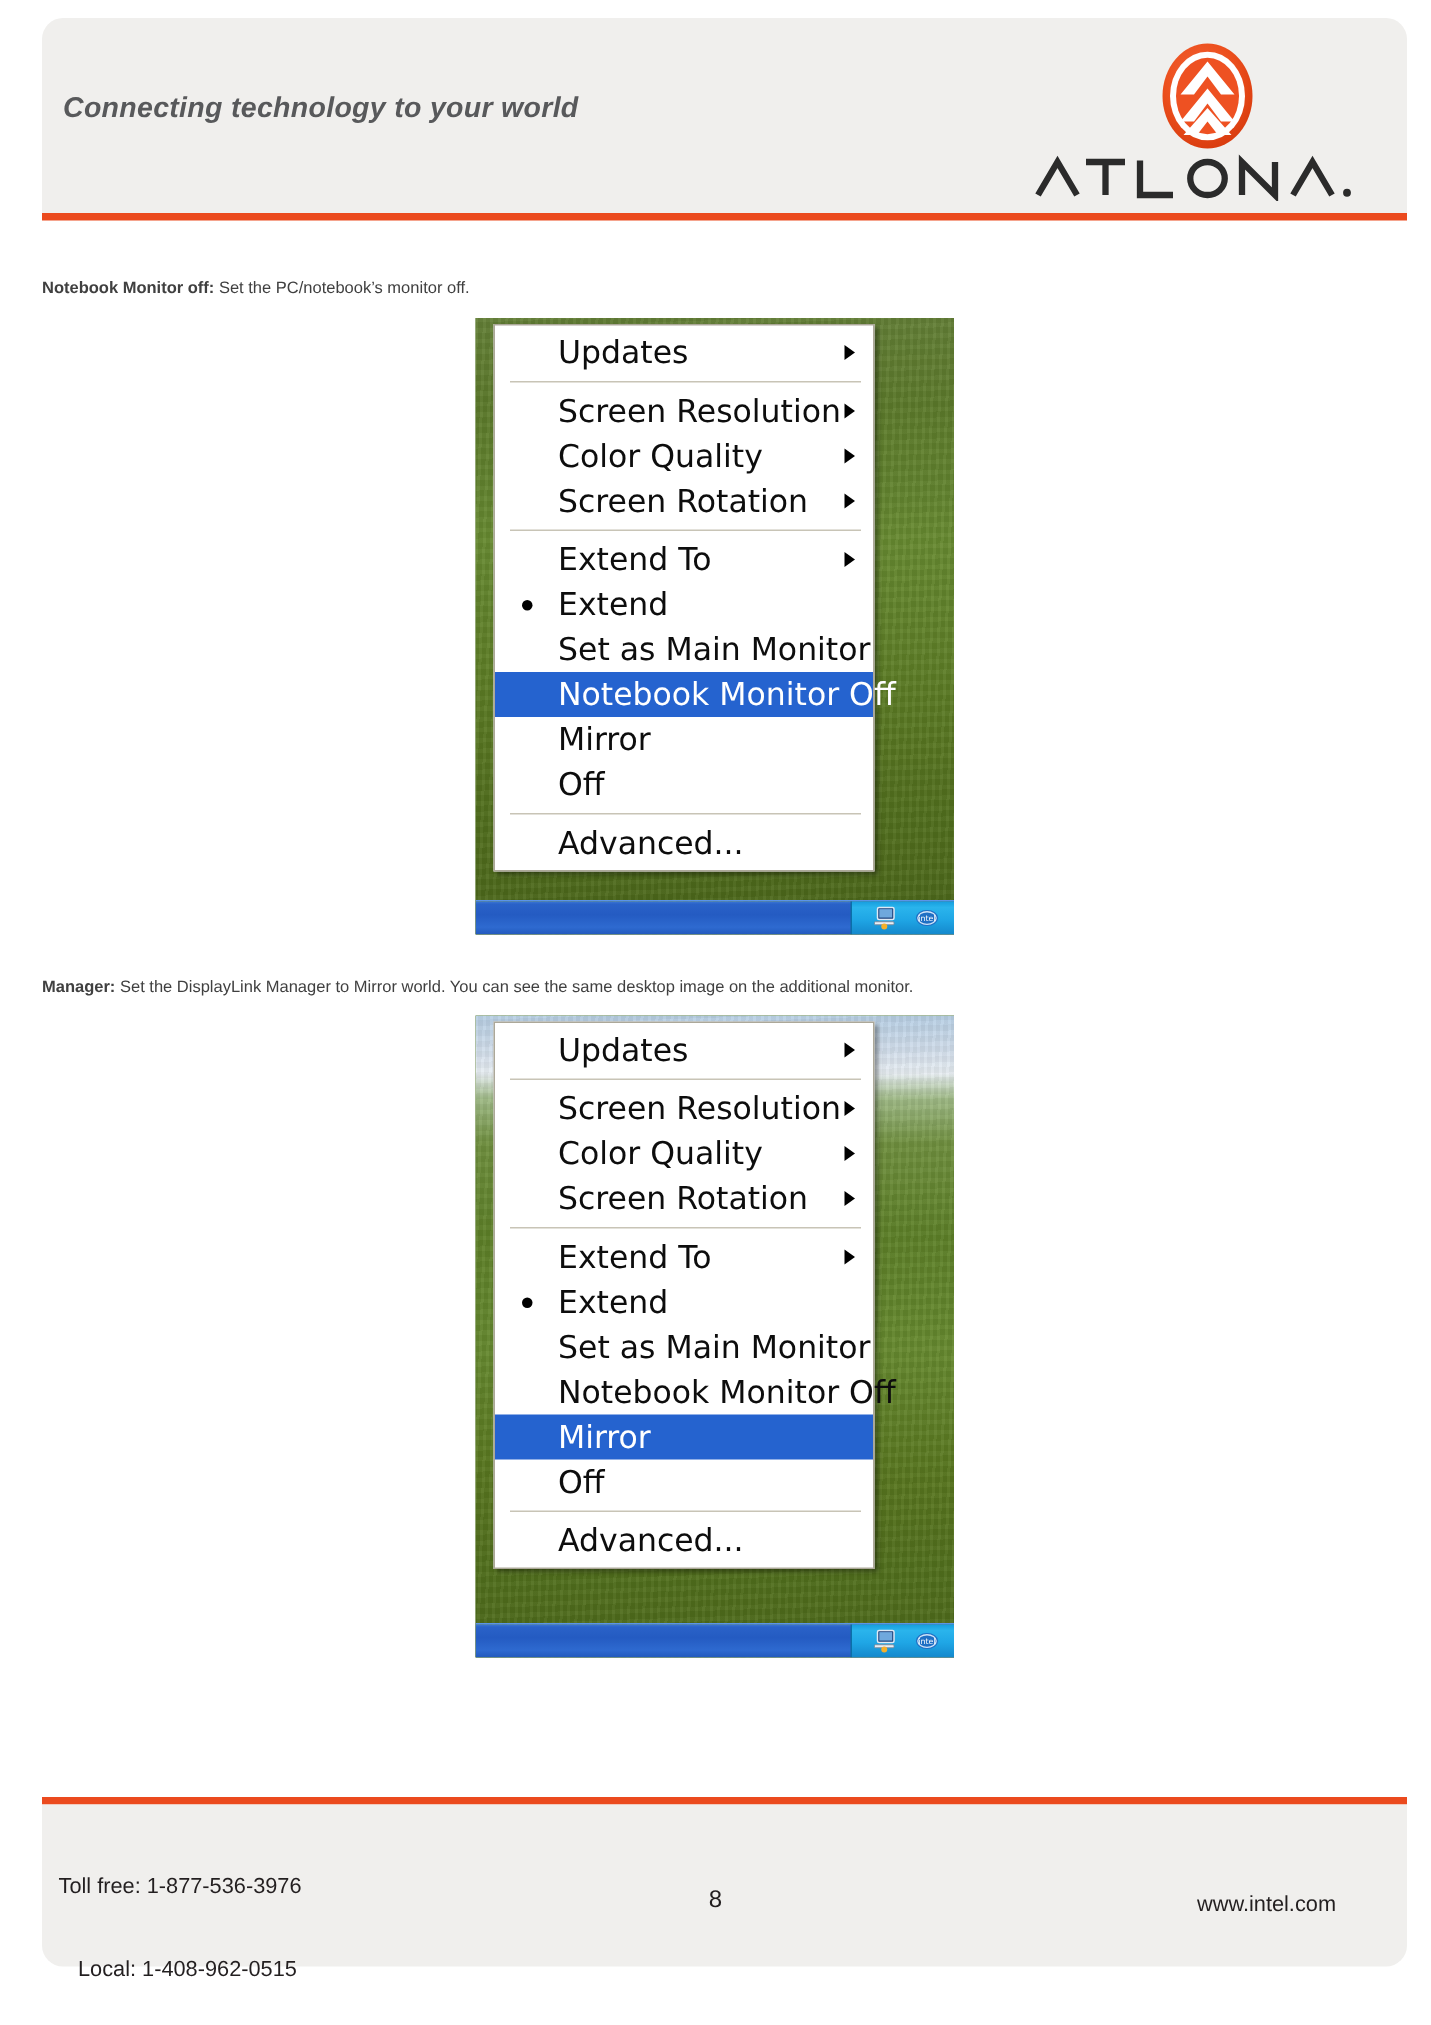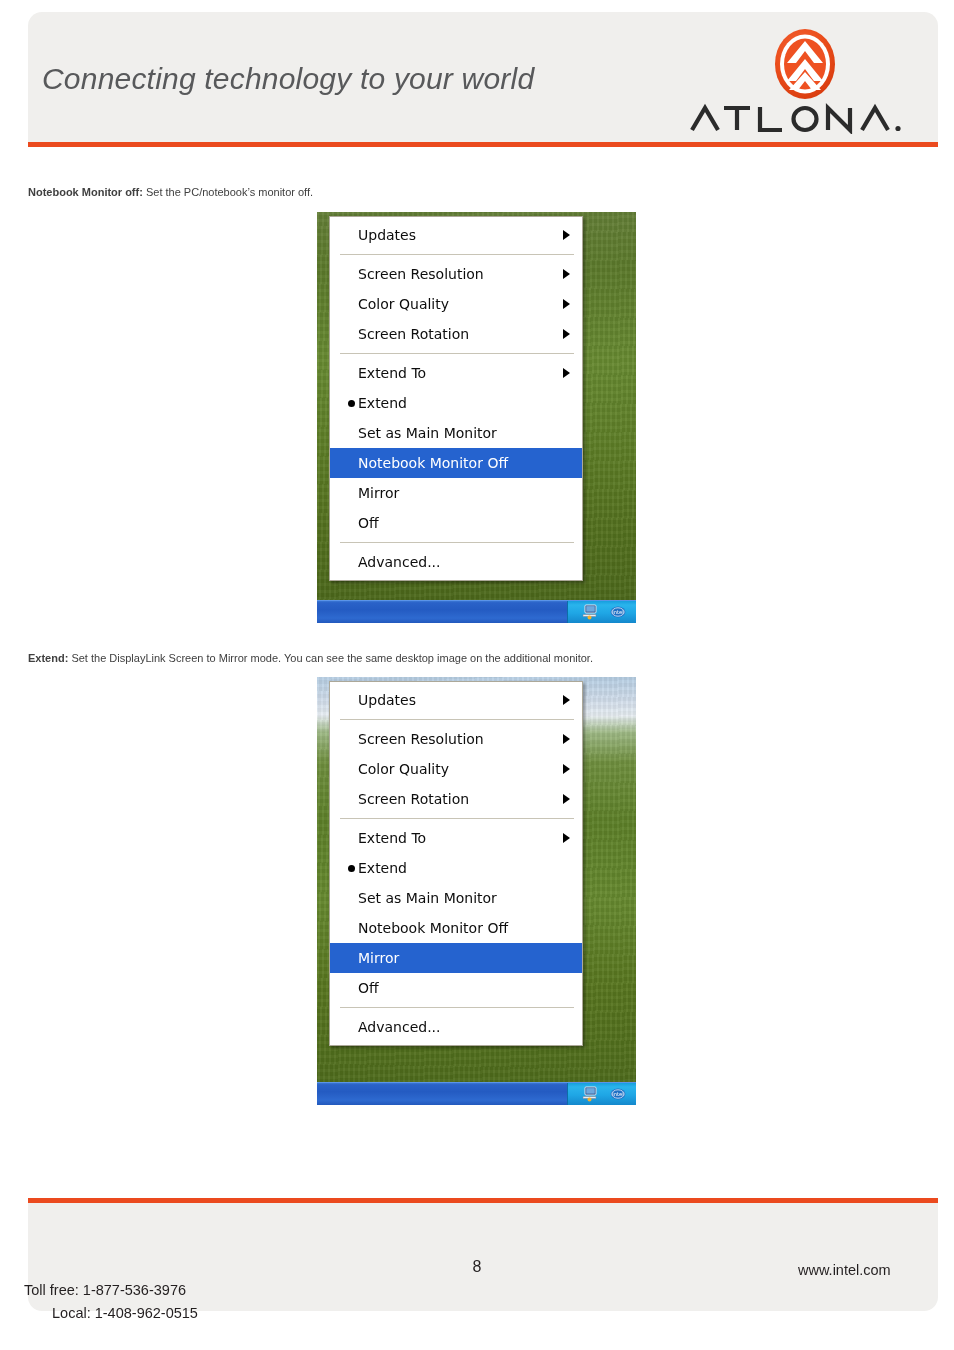--- a/index.html
+++ b/index.html
@@ -30,25 +30,26 @@
     left: 28px;
     top: 142px;
     width: 910px;
     height: 5px;
     background: #eb4a1e;
   }
   .header-tagline {
     position: absolute;
     left: 42px;
     top: 62px;
-    font-size: 30px;
+    font-size: 19px;
     font-style: italic;
     color: #58595b;
     letter-spacing: 0.2px;
     white-space: nowrap;
+    font-weight: bold;
   }
 
   
   .logo-wrap {
     position: absolute;
     left: 688px;
     top: 28px;
     width: 232px;
     height: 108px;
   }
@@ -153,23 +154,23 @@
     position: absolute;
     background: #ffffff;
     border: 1px solid #aca899;
     box-shadow: 2px 2px 3px rgba(0,0,0,0.35);
     padding: 3px 0 3px 0;
   }
   .mi {
     position: relative;
     height: 30px;
     line-height: 30px;
-    padding-left: 28px;
+    padding-left: 42px;
     padding-right: 30px;
-    font-size: 14px;
+    font-size: 21px;
     color: #0d0d0d;
     white-space: nowrap;
     font-family: "DejaVu Sans", sans-serif;
   }
   .mi.selected {
     background: #2563cf;
     color: #ffffff;
   }
   .mi .arrow {
     position: absolute;
@@ -215,21 +216,21 @@
     height: 108px;
     background: #f0efed;
     border-radius: 0 0 14px 14px;
   }
   .footer-text {
     position: absolute;
     font-size: 14.5px;
     color: #231f20;
     white-space: nowrap;
   }
-  .foot-toll { left: 24px; top: 1250px; margin-top: 32px; }
+  .foot-toll { left: 39px; top: 1250px; }
   .foot-local { left: 52px; top: 1270px; margin-top: 35px; }
   .foot-page { left: 0; top: 1258px; width: 954px; text-align: center; font-size: 16px; }
   .foot-web { left: 798px; top: 1262px; }
 </style>
 </head>
 <body>
 
 <div class="header-band"></div>
 <div class="header-rule"></div>
 
@@ -334,21 +335,21 @@
       <span>Off</span>
     </div>
     <div class="sep"></div>
     <div class="mi">
       <span>Advanced...</span>
     </div>
   </div>
 </div>
 
 <div class="para" style="left:28px; top:652px;">
-  <b>Extend:</b><span> Set the DisplayLink Screen to Mirror mode. You can see the same desktop image on the additional monitor.</span>
+  <b>Manager:</b><span> Set the DisplayLink Manager to Mirror world. You can see the same desktop image on the additional monitor.</span>
 </div>
 
 <div class="shot" style="left:317px; top:677px; width:319px; height:428px;">
   <div class="wallpaper with-sky"></div>
   <div class="wallpaper-noise"></div>
 
   <div class="taskbar">
     <div class="tray">
       <svg class="tray-icon monitor" viewBox="0 0 16 16">
         <rect x="3" y="1" width="11" height="8" rx="1" fill="#1b3f7a" stroke="#dfe9f5" stroke-width="1"></rect>

